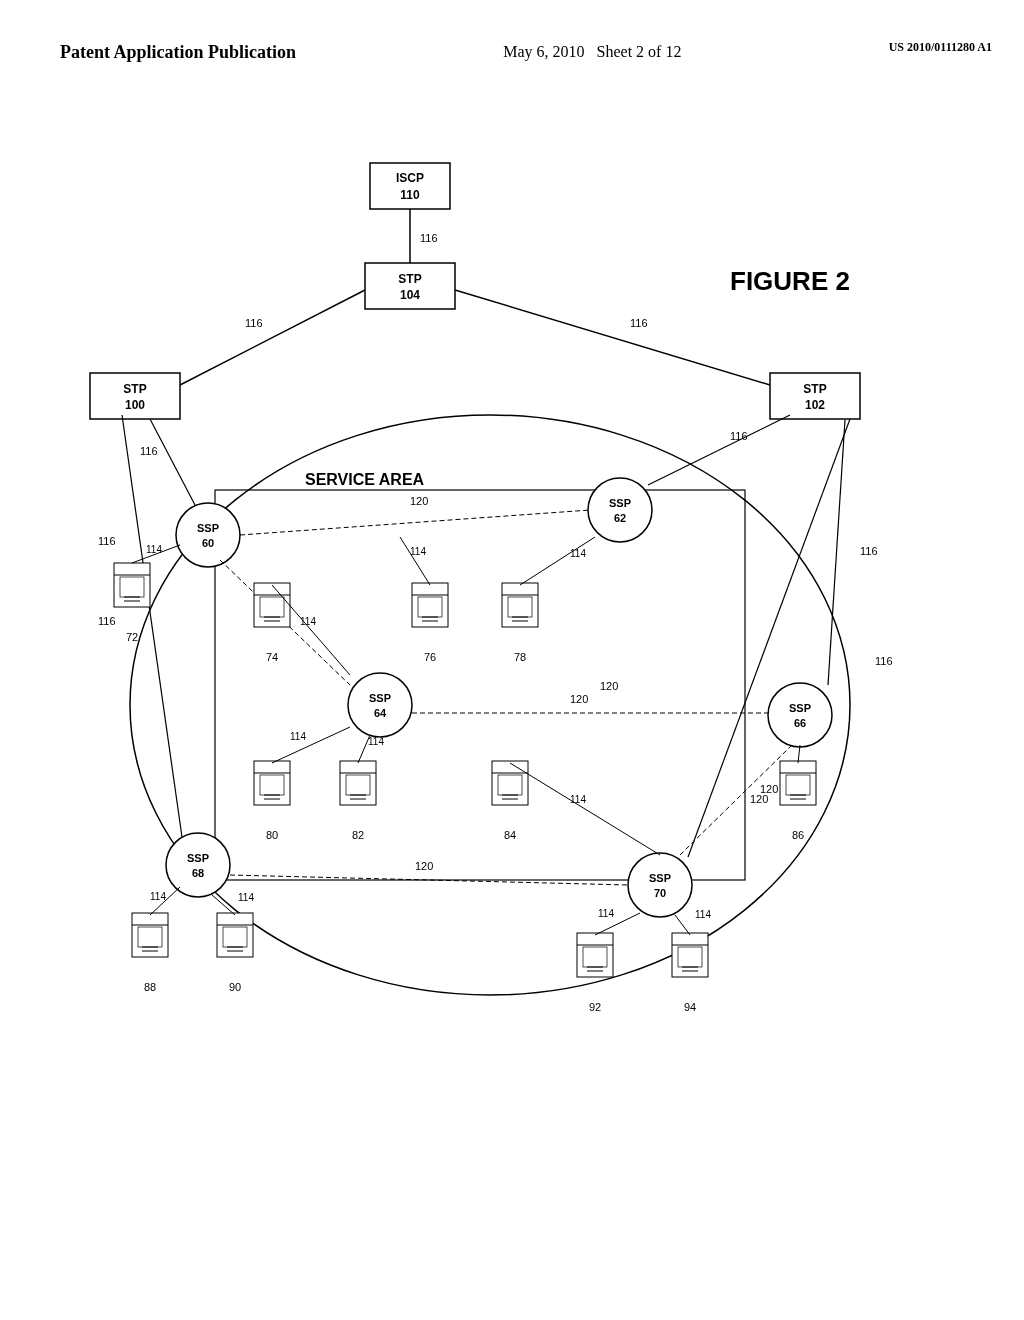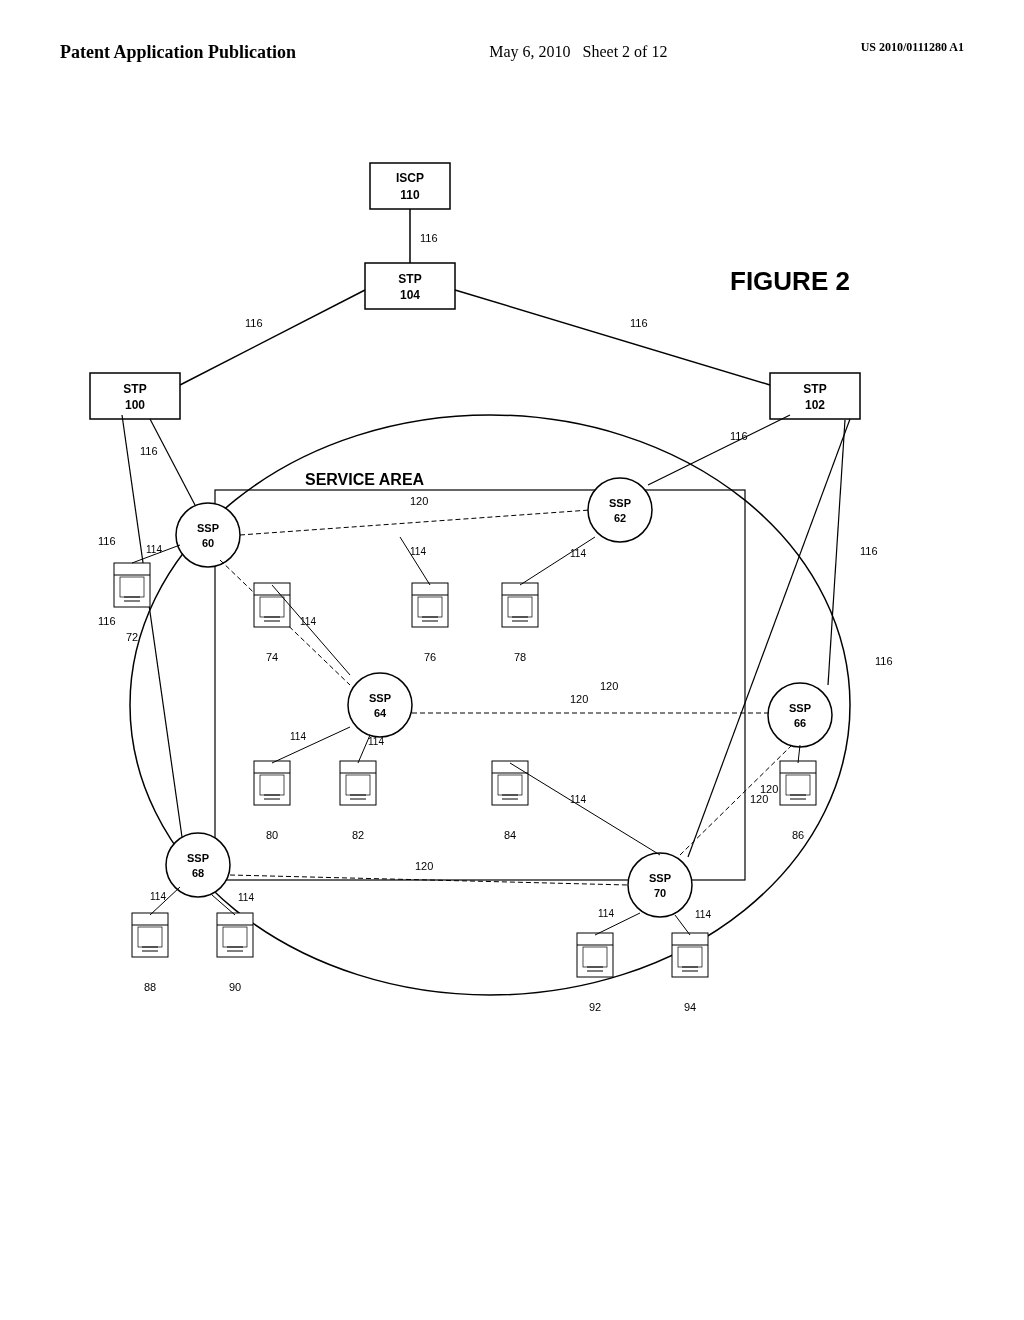--- a/index.html
+++ b/index.html
@@ -10,21 +10,21 @@
       font-family: 'Times New Roman', Times, serif;
       position: relative;
       overflow: hidden;
     }
 
     
     .header {
       display: flex;
       justify-content: space-between;
       align-items: flex-start;
-      padding: 40px 60px 0 60px;
+      padding: 40px 32px 0 60px;
     }
     .header-left {
       font-size: 18px;
       font-weight: bold;
       line-height: 1.4;
     }
     .header-center {
       font-size: 16px;
       line-height: 1.5;
     }

